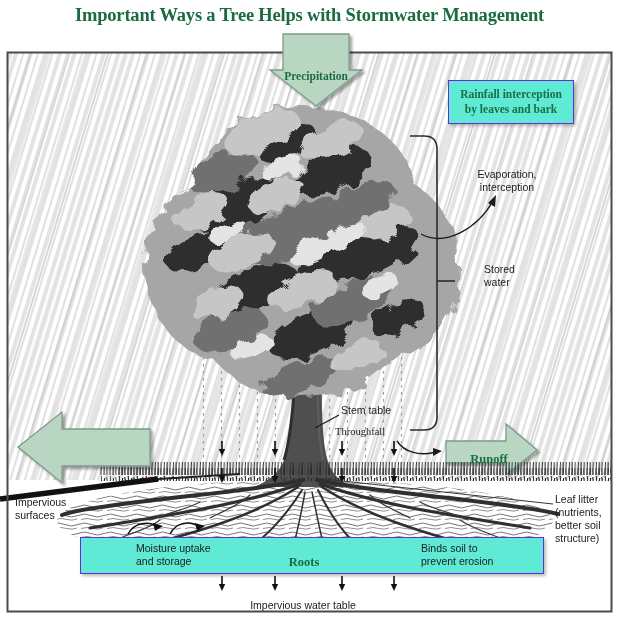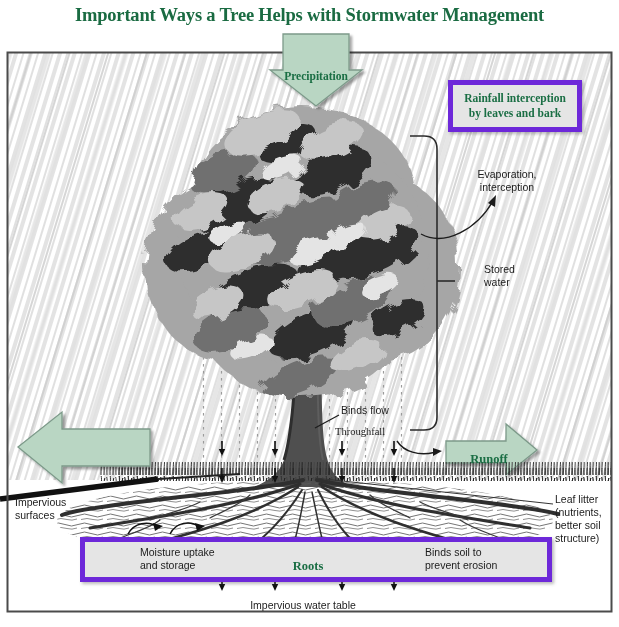--- a/index.html
+++ b/index.html
@@ -7,21 +7,21 @@
          font-family:"Liberation Sans",sans-serif;border-radius:6px;}
   #art{position:absolute;left:0;top:0;}
   .abs{position:absolute;}
   .lbl{font-family:"Liberation Sans",sans-serif;font-size:10.5px;line-height:1.25;
        color:#1c1c1c;white-space:pre-line;width:max-content;}
   .glbl{font-family:"Liberation Serif",serif;font-weight:bold;font-size:11.5px;line-height:1.3;
         color:#1a6e44;white-space:pre-line;text-align:center;width:max-content;}
   .ctr{transform:translateX(-50%);margin-top:8px;}
   .title{left:0;right:0;top:5px;text-align:center;font-family:"Liberation Serif",serif;
          font-weight:bold;font-size:18.5px;letter-spacing:-0.2px;color:#1a6b42;}
-  .greenbox{background:#e5e5e5;border:5px solid #6d28d9;box-shadow:2px 2px 3px rgba(60,60,60,.35);}
+  .greenbox{background:#5eead4;border:1px solid #6d28d9;box-shadow:2px 2px 3px rgba(60,60,60,.35);}
   #interceptionBox{left:448px;top:80px;width:124px;height:42px;display:flex;
                    align-items:center;justify-content:center;}
   #rootsBar{left:80px;top:537px;width:462px;height:35px;}
   #rootsBar .lbl{position:absolute;top:4px;}
   #rootsBar .glbl{position:absolute;top:8px;font-size:12.5px;}
   .runofftxt{font-size:12.5px;text-align:center;}
 </style>
 </head>
 <body>
 
@@ -232,21 +232,21 @@
   <div class="glbl" style="font-size:11.5px;">Rainfall interception
 by leaves and bark</div>
 </div>
 
 <div class="abs lbl ctr" style="left:507px;top:160px;text-align:center;">Evaporation,
 interception</div>
 
 <div class="abs lbl" style="left:484px;top:263px;">Stored
 water</div>
 
-<div class="abs lbl" style="left:341px;top:404px;">Binds flow</div>
+<div class="abs lbl" style="left:341px;top:404px;">Stem table</div>
 
 <div class="abs lbl" style="left:335px;top:425px;font-family:Liberation Serif, serif;">Throughfall</div>
 
 
 <div class="abs glbl ctr runofftxt" style="left:489px;top:443px;">Runoff</div>
 
 <div class="abs lbl" style="left:15px;top:496px;">Impervious
 surfaces</div>
 
 <div class="abs greenbox" id="rootsBar">

